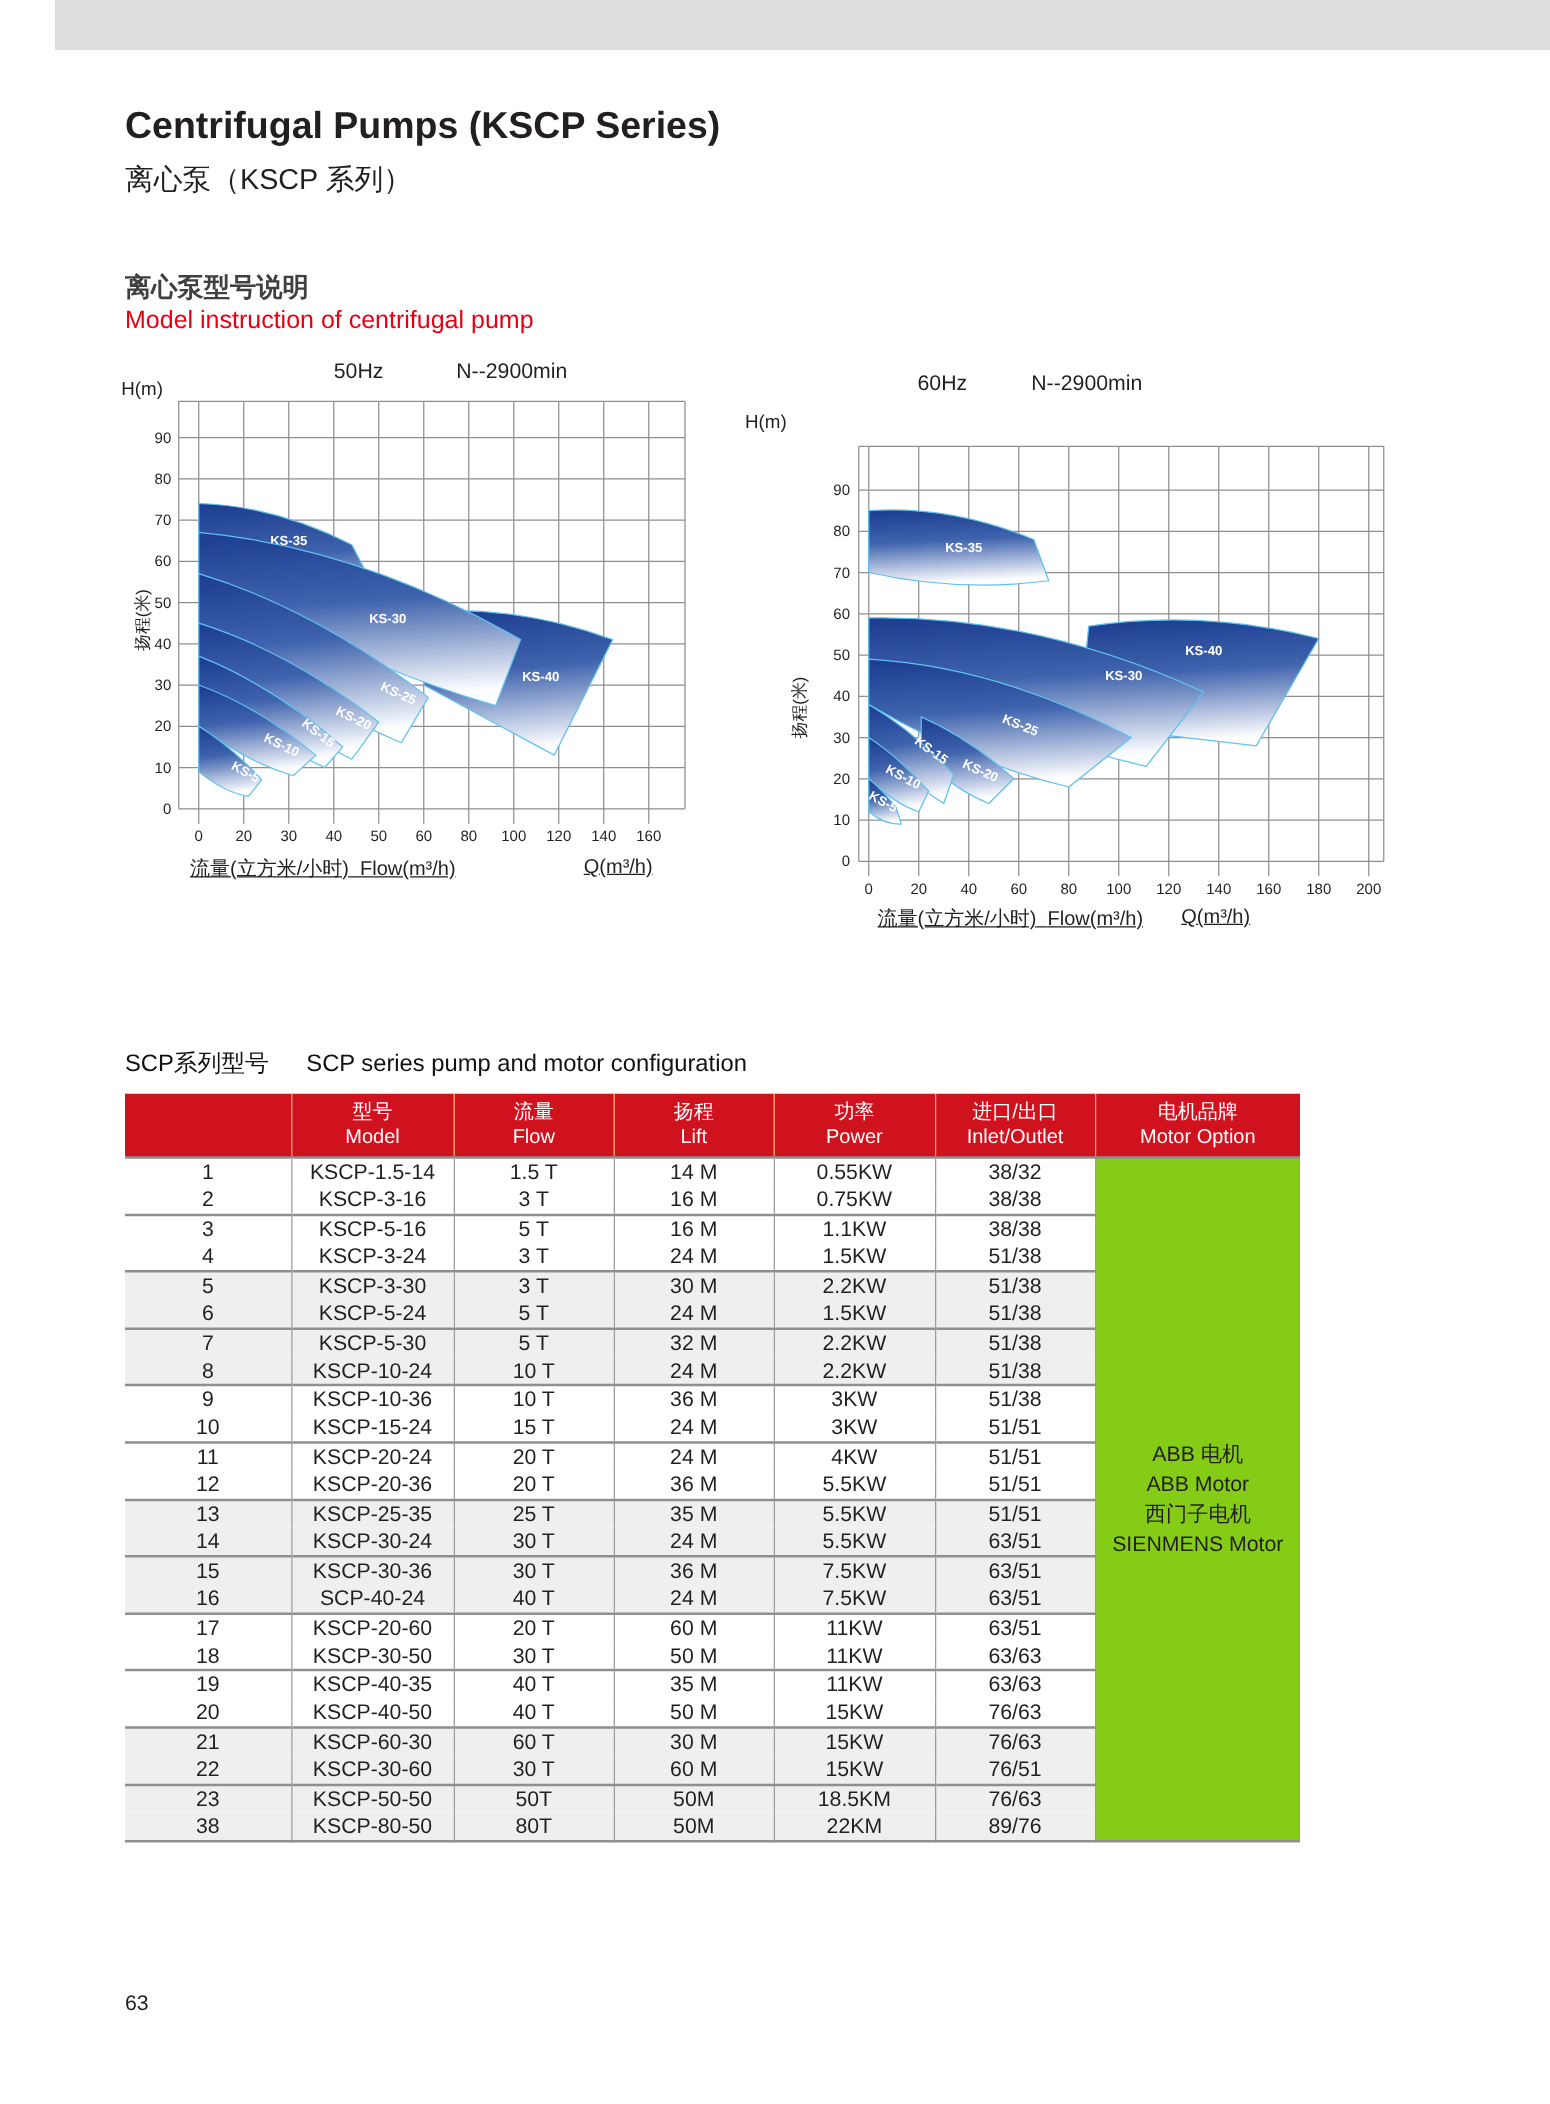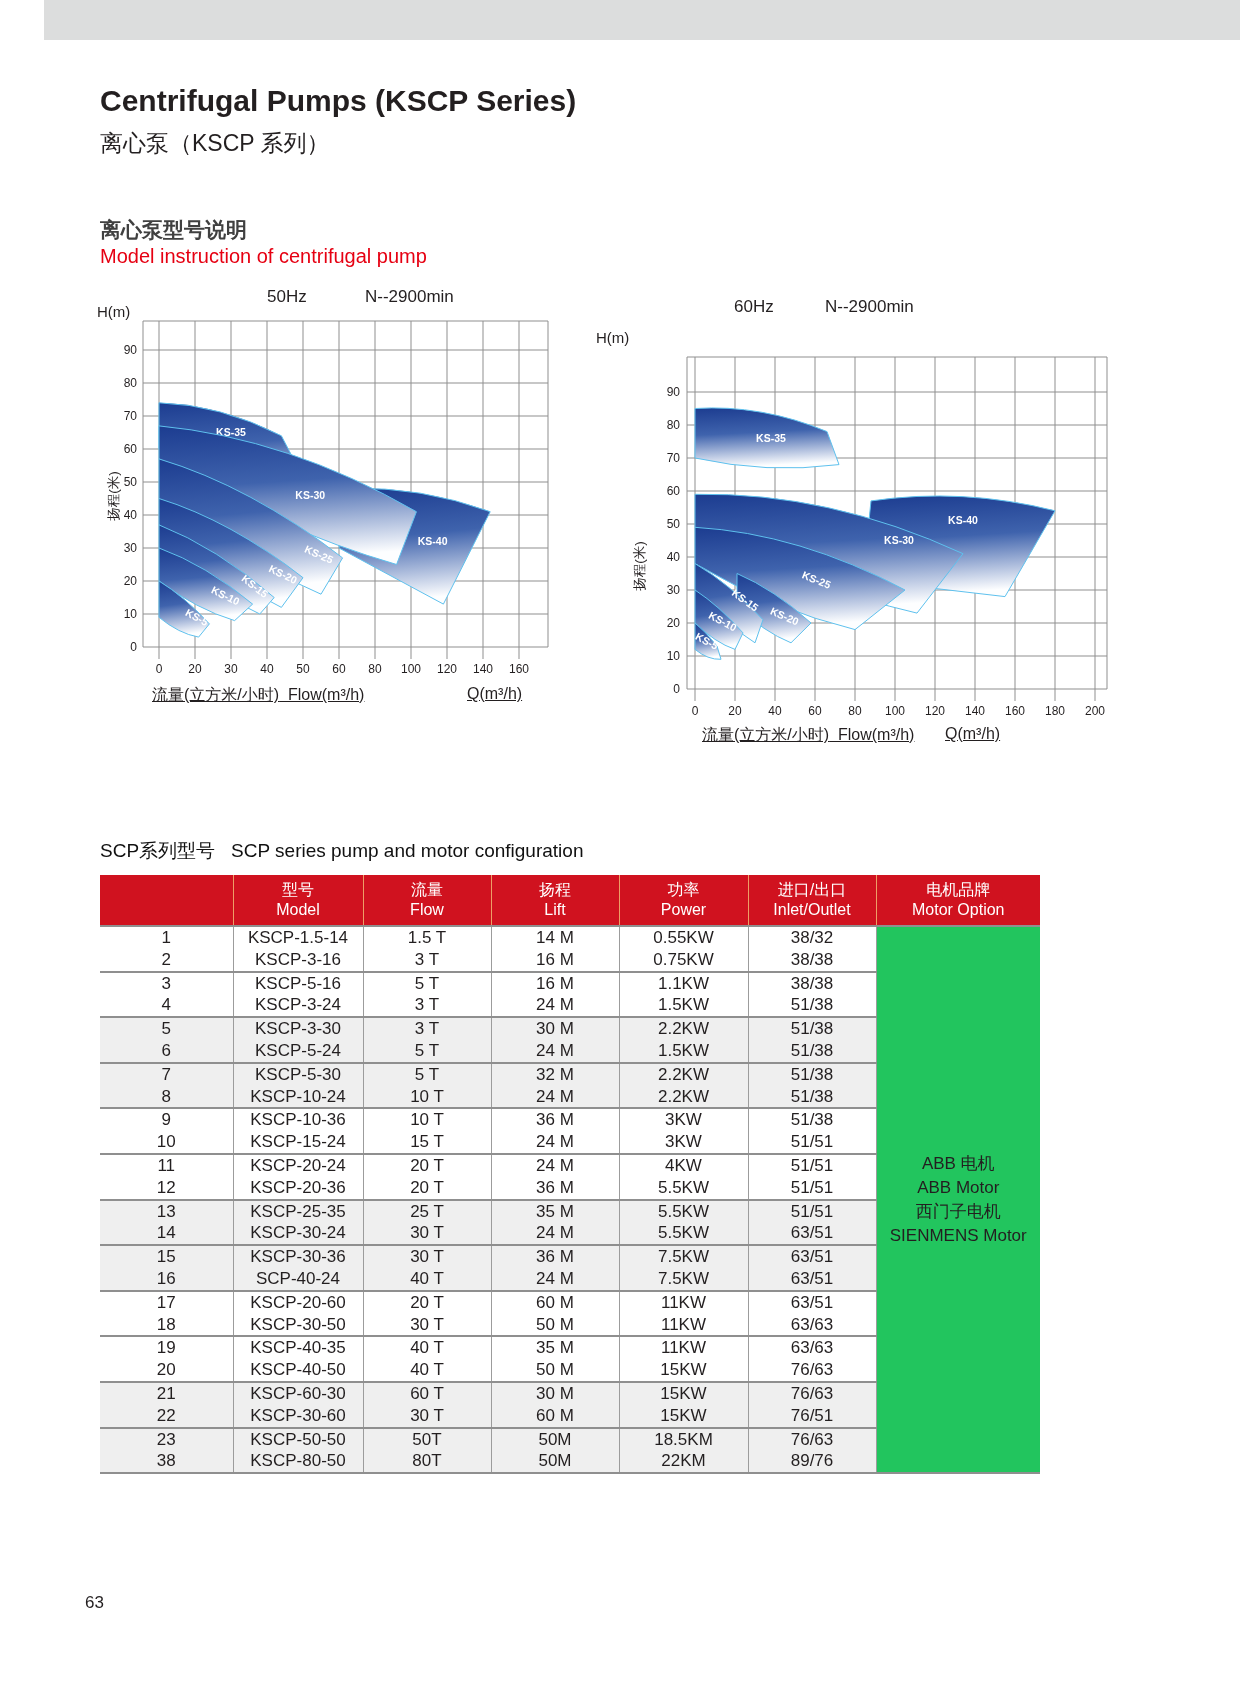--- a/index.html
+++ b/index.html
@@ -18,32 +18,32 @@
   .xlab,.qlab{position:absolute;font-size:16px;white-space:nowrap;text-decoration:underline;}
   #chart1{left:97px;top:287px;width:455px;height:425px;}
   #chart1 .f{left:170px;top:0;}   #chart1 .n{left:268px;top:0;}
   #chart1 .hm{left:0;top:16px;}   #chart1 .ylab{left:-26px;top:200px;}
   #chart1 .xlab{left:55px;top:398px;width:330px;} #chart1 .qlab{left:370px;top:398px;width:100px;}
   #chart2{left:592px;top:295px;width:530px;height:458px;}
   #chart2 .f{left:142px;top:2px;} #chart2 .n{left:233px;top:2px;}
   #chart2 .hm{left:4px;top:34px;} #chart2 .ylab{left:5px;top:262px;}
   #chart2 .xlab{left:110px;top:430px;width:336px;} #chart2 .qlab{left:353px;top:430px;width:100px;}
   .tbl-caption{position:absolute;left:100px;top:838px;font-size:19px;color:#111;}
-  .cap-en{margin-left:16px;}
+  .cap-en{margin-left:30px;}
   table.pump{position:absolute;left:100px;top:875px;width:940px;border-collapse:collapse;
              border-bottom:2px solid #8f8f8f;table-layout:fixed;}
   table.pump thead th{background:#d0121f;color:#ffffff;font-weight:normal;font-size:16px;
              line-height:1.25;padding:5px 0;text-align:center;margin-left:15px;}
   table.pump thead th + th{border-left:1px solid #ee9e66;}
   table.pump tbody td{font-size:17px;line-height:21.8px;text-align:center;padding:0;}
   table.pump tbody td + td{border-left:1px solid #9c9c9c;}
   table.pump tr.sep td{border-top:2px solid #8f8f8f;}
   table.pump tr.g td{background:#efefef;}
-  table.pump td.motor{background:#22c55e;vertical-align:middle;line-height:24px;}
-  .pagenum{position:absolute;left:85px;top:1593px;font-size:17px;}
+  table.pump td.motor{background:#84cc16;vertical-align:middle;line-height:24px;}
+  .pagenum{position:absolute;left:100px;top:1593px;font-size:17px;}
 </style>
 </head>
 <body>
 
 <div class="topbar"></div>
 
 <h1 class="title-en" style="margin:0">Centrifugal Pumps (KSCP Series)</h1>
 <div class="title-zh">离心泵（KSCP 系列）</div>
 
 <div class="sec-zh">离心泵型号说明</div>

